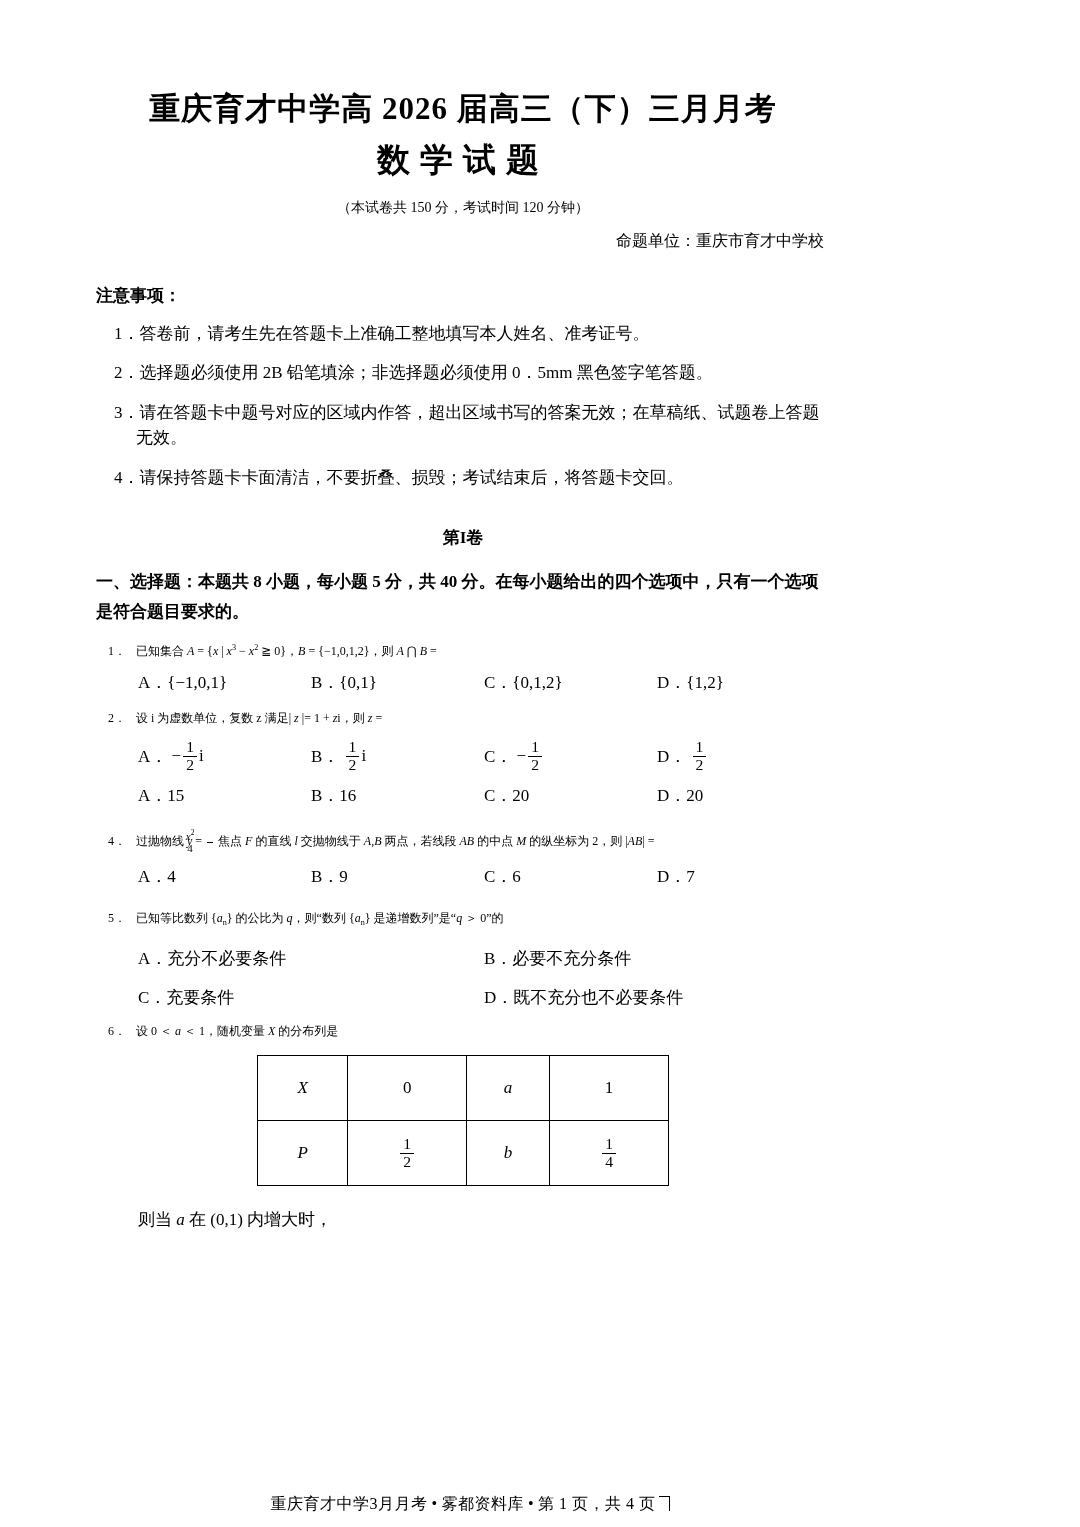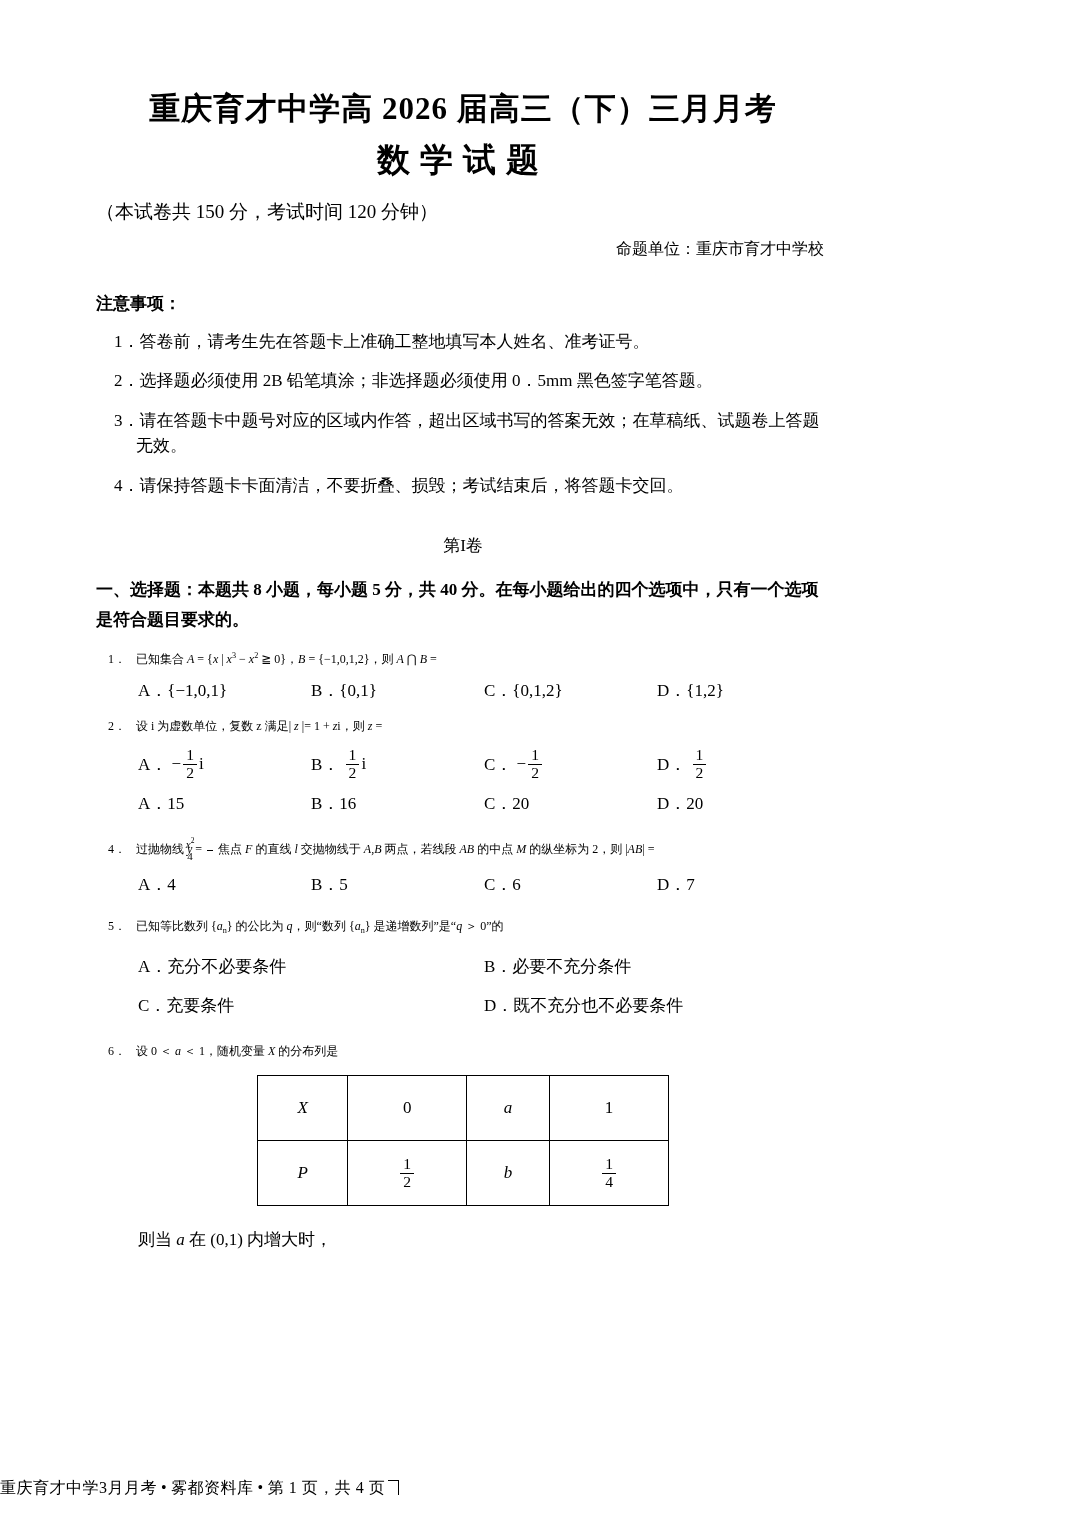--- a/index.html
+++ b/index.html
@@ -31,21 +31,22 @@
   }
   .title-sub {
     text-align: center;
     font-size: 33px;
     font-weight: bold;
     letter-spacing: 10px;
     margin-top: 8px;
     font-family: "Liberation Serif", serif;
   }
   .exam-meta {
-    font-size: 19px;
+    text-align: center;
+    font-size: 14px;
     margin-top: 16px;
   }
   .author-line {
     text-align: right;
     font-size: 16px;
     margin-top: 14px;
     padding-right: 6px;
   }
   .notice-title {
     font-size: 17px;
@@ -60,21 +61,21 @@
   .notice-list li {
     font-size: 17px;
     line-height: 1.5;
     margin-top: 14px;
     padding-left: 40px;
     text-indent: -22px;
   }
   .section-label {
     text-align: center;
     font-size: 17px;
-    font-weight: normal;
+    font-weight: bold;
     margin-top: 36px;
     margin-bottom: 18px;
   }
   .part-heading {
     font-size: 17px;
     line-height: 1.75;
     margin-top: 10px;
     font-weight: bold;
   }
   .q {
@@ -162,21 +163,22 @@
   }
   .after-table {
     font-size: 17px;
     margin-top: 22px;
     padding-left: 42px;
   }
   .footer {
     position: absolute;
     left: 0;
     right: 0;
-    bottom: 28px;
+    bottom: 12px;
+    text-align: center;
     font-size: 16px;
     letter-spacing: 0.5px;
   }
   .footer .sep {
     margin: 0 4px;
   }
   .footer .pagebox {
     display: inline-block;
     position: relative;
   }
@@ -250,38 +252,38 @@
     <div>B．16</div>
     <div>C．20</div>
     <div>D．20</div>
   </div>
 
   <div class="q" style="margin-top:22px;">
     <span class="num">4．</span><span class="q-body">过抛物线 <span class="math"><i>y</i> = <span class="frac"><span class="num-t"><i>x</i><sup class="exp">2</sup></span><span class="den-t">4</span></span></span> 焦点 <i>F</i> 的直线 <i>l</i> 交抛物线于 <i>A</i>,<i>B</i> 两点，若线段 <i>AB</i> 的中点 <i>M</i> 的纵坐标为 2，则 <span class="math">|<i>AB</i>| =</span></span>
   </div>
   <div class="opts">
     <div>A．4</div>
-    <div>B．5</div>
+    <div>B．9</div>
     <div>C．6</div>
     <div>D．7</div>
   </div>
 
   <div class="q" style="margin-top:20px;">
     <span class="num">5．</span><span class="q-body">已知等比数列 {<i>a</i><sub class="idx">n</sub>} 的公比为 <i>q</i>，则“数列 {<i>a</i><sub class="idx">n</sub>} 是递增数列”是“<i>q</i> ＞ 0”的</span>
   </div>
   <div class="opts two">
     <div>A．充分不必要条件</div>
     <div>B．必要不充分条件</div>
   </div>
   <div class="opts two">
     <div>C．充要条件</div>
     <div>D．既不充分也不必要条件</div>
   </div>
 
-  <div class="q" style="margin-top:24px;">
+  <div class="q" style="margin-top:12px;">
     <span class="num">6．</span><span class="q-body">设 0 ＜ <i>a</i> ＜ 1，随机变量 <i>X</i> 的分布列是</span>
   </div>
 
   <table class="dist">
     <tbody>
         <tr>
       <td><i>X</i></td>
       <td>0</td>
       <td><i>a</i></td>
       <td>1</td>

